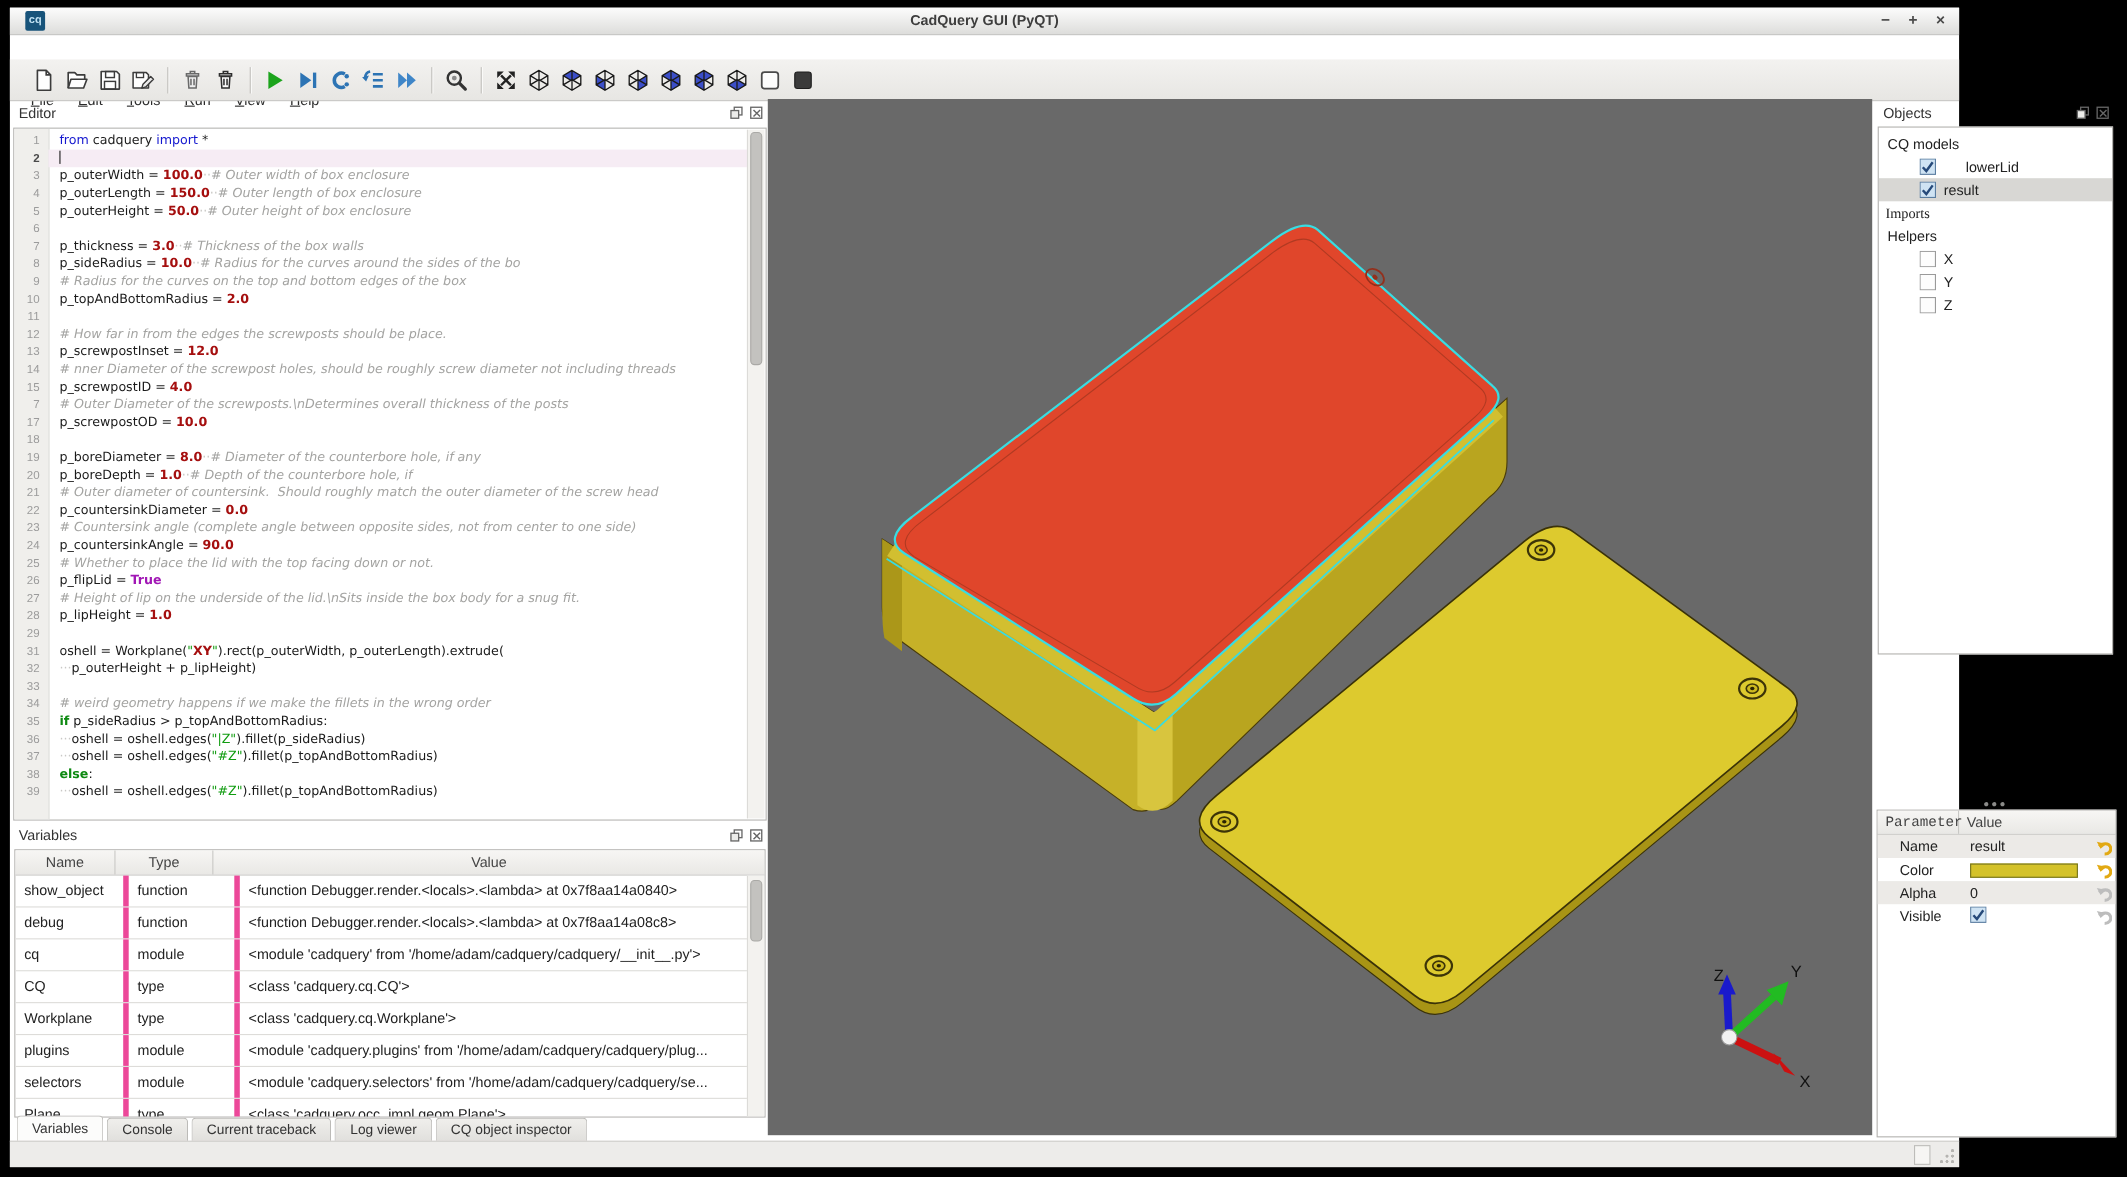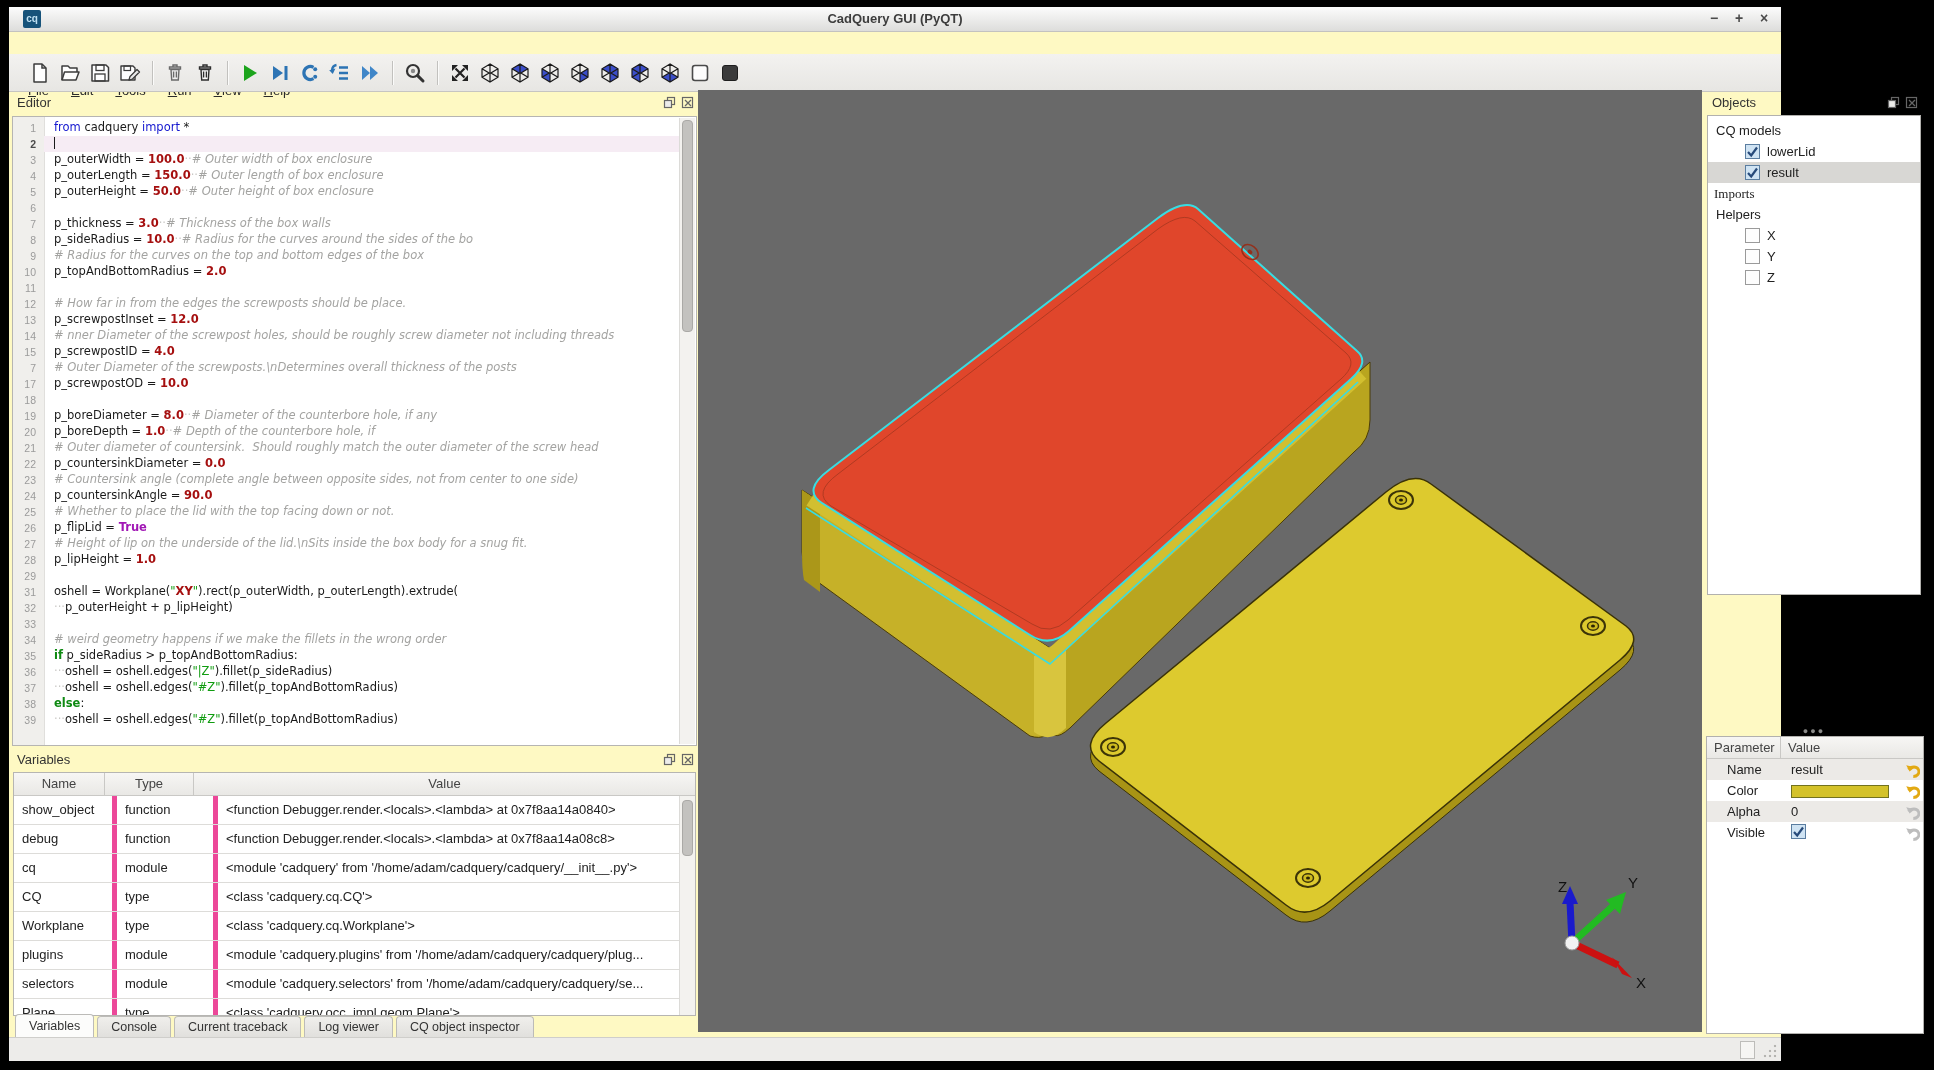--- a/index.html
+++ b/index.html
@@ -1,18 +1,18 @@
 <!DOCTYPE html>
 <html><head>
 <meta charset="utf-8">
 <style>
   html,body{margin:0;padding:0;}
   body{width:1934px;height:1070px;background:#000;position:relative;
        font-family:"Liberation Sans",sans-serif;overflow:hidden;}
-  .window{position:absolute;left:9px;top:7px;width:1772px;height:1054px;background:#fef9c3;}
+  .window{position:absolute;left:9px;top:7px;width:1772px;height:1054px;background:#ffffff;}
 
   
   .titlebar{position:absolute;left:0;top:0;right:0;height:24px;
     background:linear-gradient(#fcfcfc,#dddddb);border-bottom:1px solid #c3c2c0;}
   .app-badge{position:absolute;left:14px;top:3px;width:18px;height:18px;background:#17537a;
     color:#bfe0f2;font-size:10px;font-weight:bold;text-align:center;line-height:18px;border-radius:2px;}
   .win-title{position:absolute;left:0;right:0;top:4px;text-align:center;font-size:13px;font-weight:bold;color:#3d3d3d;}
   .winbtns{position:absolute;right:8px;top:2px;display:flex;gap:7px;}
   .winbtn{width:18px;height:19px;text-align:center;line-height:19px;font-size:14px;font-weight:bold;color:#4a4a4a;cursor:default;}
 
@@ -549,21 +549,21 @@
               <path d="M4 4l6 6M10 4l-6 6" stroke="#666" stroke-width="1.3"></path>
             </svg>
           </span>
         </span>
     </div>
     <div class="obj-list">
         <div style="height: 4px;"></div>
         <div class="obj-item" style="padding-left: 8px;">
           <span>CQ models</span>
         </div>
-        <div class="obj-item" style="padding-left: 37px;">
+        <div class="obj-item" style="padding-left: 37px; gap: 20px;">
           <span class="cbx">
             <svg width="15" height="15" viewBox="0 0 15 15">
               <rect x="0.5" y="0.5" width="14" height="14" fill="#cfe3f3" stroke="#5a7da0"></rect>
               <path d="M3 8l3.2 3.5L12 3.5" fill="none" stroke="#274a7a" stroke-width="2.2"></path>
             </svg>
           </span>
           <span>lowerLid</span>
         </div>
         <div class="obj-item selected" style="padding-left: 37px;">
           <span class="cbx">
@@ -604,21 +604,21 @@
           </span>
           <span>Z</span>
         </div>
       </div>
   </div>
 
   <div class="splitter-dots">●●●</div>
 
   <div class="panel" id="parameter-panel">
     <div class="par-header">
-      <div class="par-h" style="width:66px;">Parameter</div>
+      <div class="par-h" style="width:66px;font-family:Liberation Mono, monospace;">Parameter</div>
       <div class="par-h" style="flex:1;">Value</div>
     </div>
     <div id="param-rows">
         <div class="par-row alt">
           <div class="par-name">Name</div>
           <div class="par-val">result</div>
           <span class="undo-btn">
             <svg width="16" height="16" viewBox="0 0 16 16">
               <path d="M4.5 7.5c2.5-3.2 8.5-3.6 10 .3 1.4 3.6-1.4 6.7-5.2 6.7" fill="none" stroke="#e2a913" stroke-width="2.8"></path>
               <path d="M2.2 3.2l3.4 6.4 5.2-4.4z" fill="#e2a913"></path>

